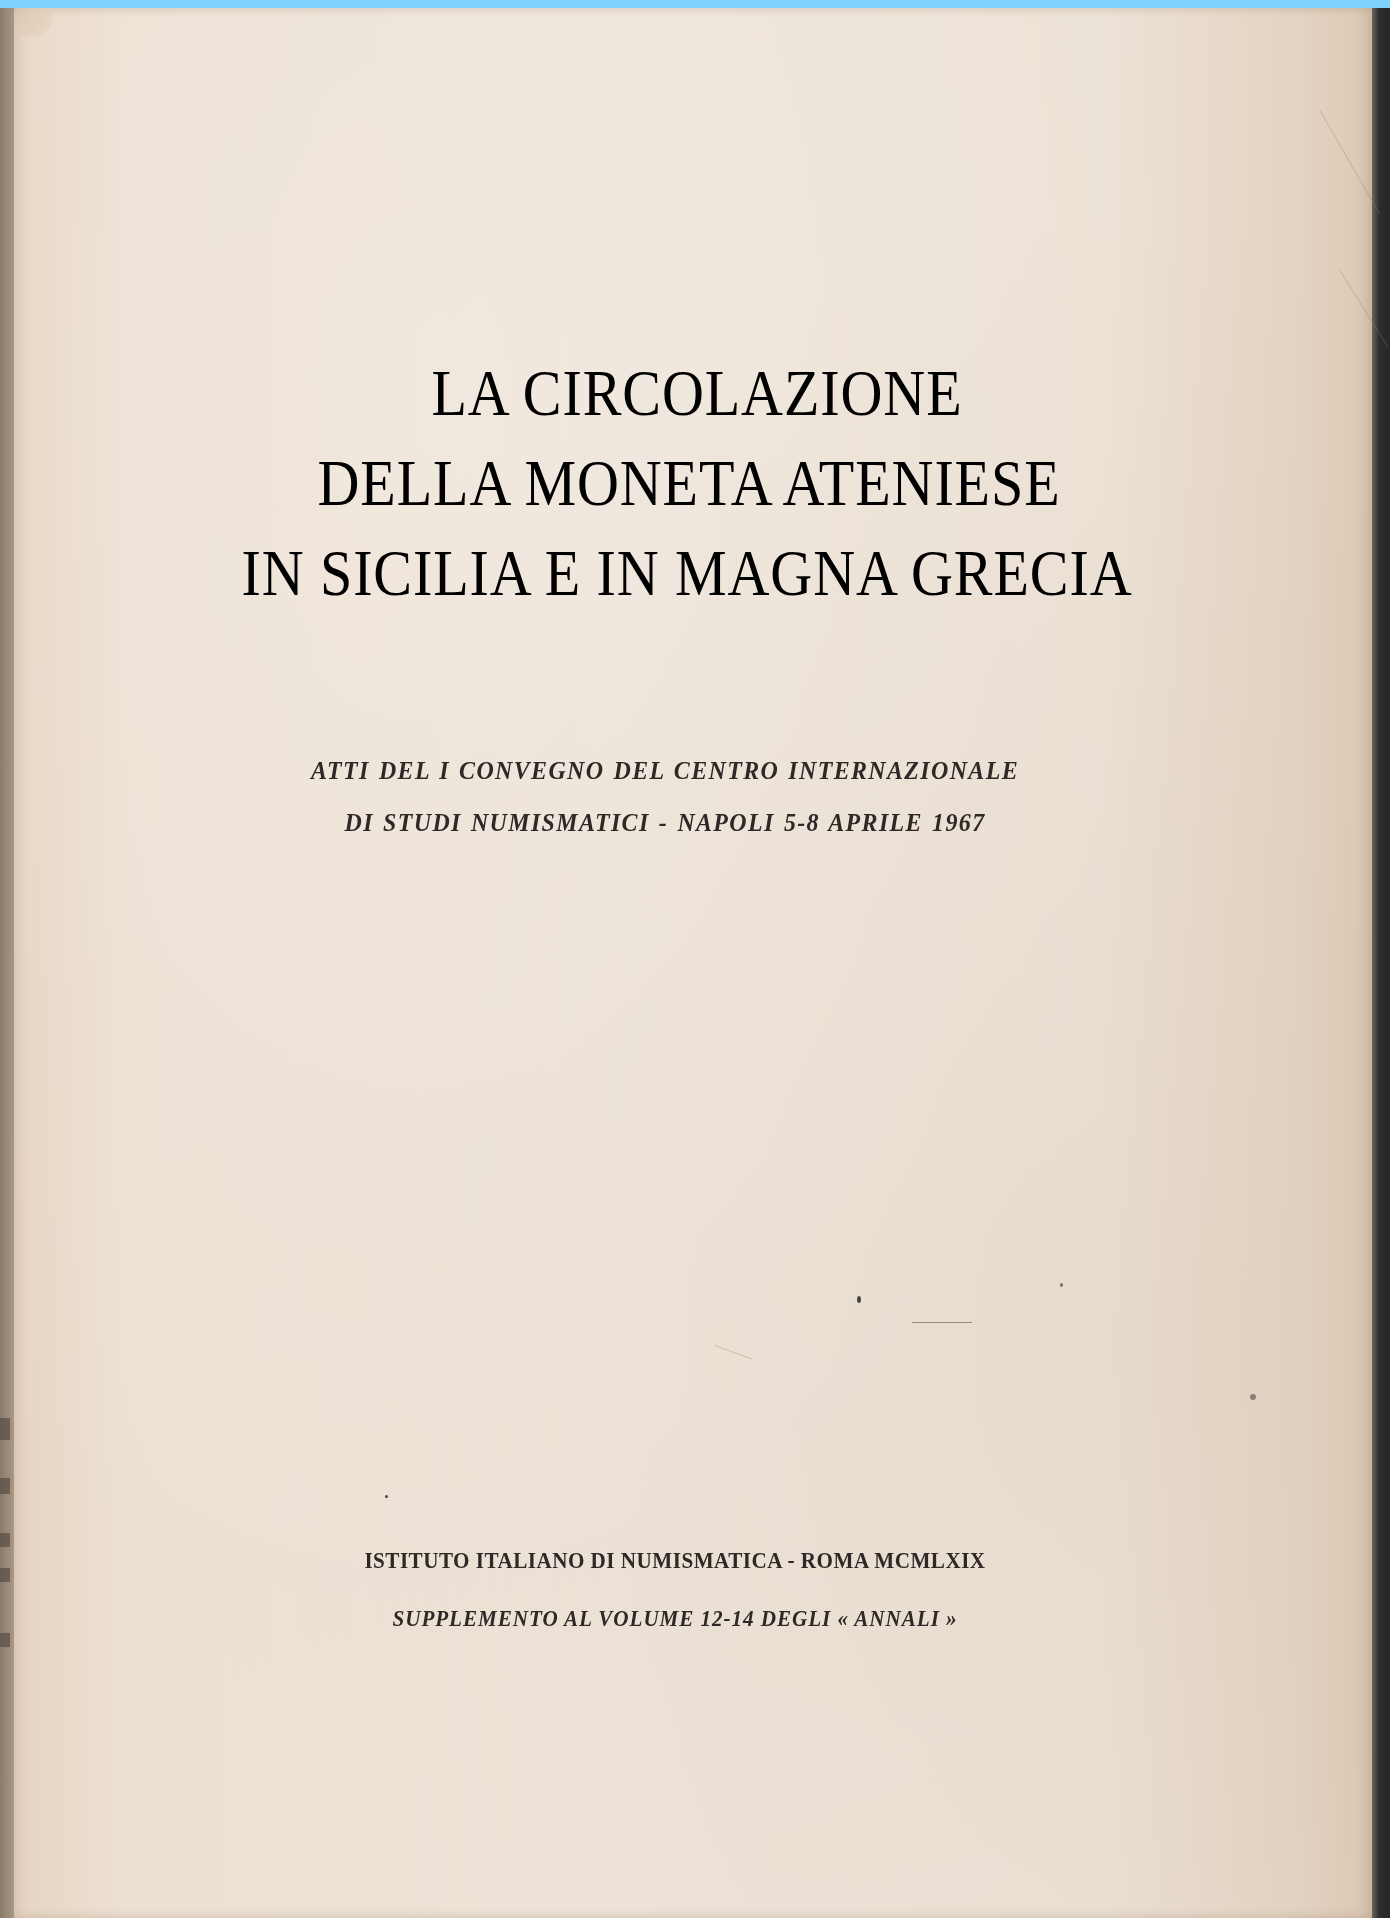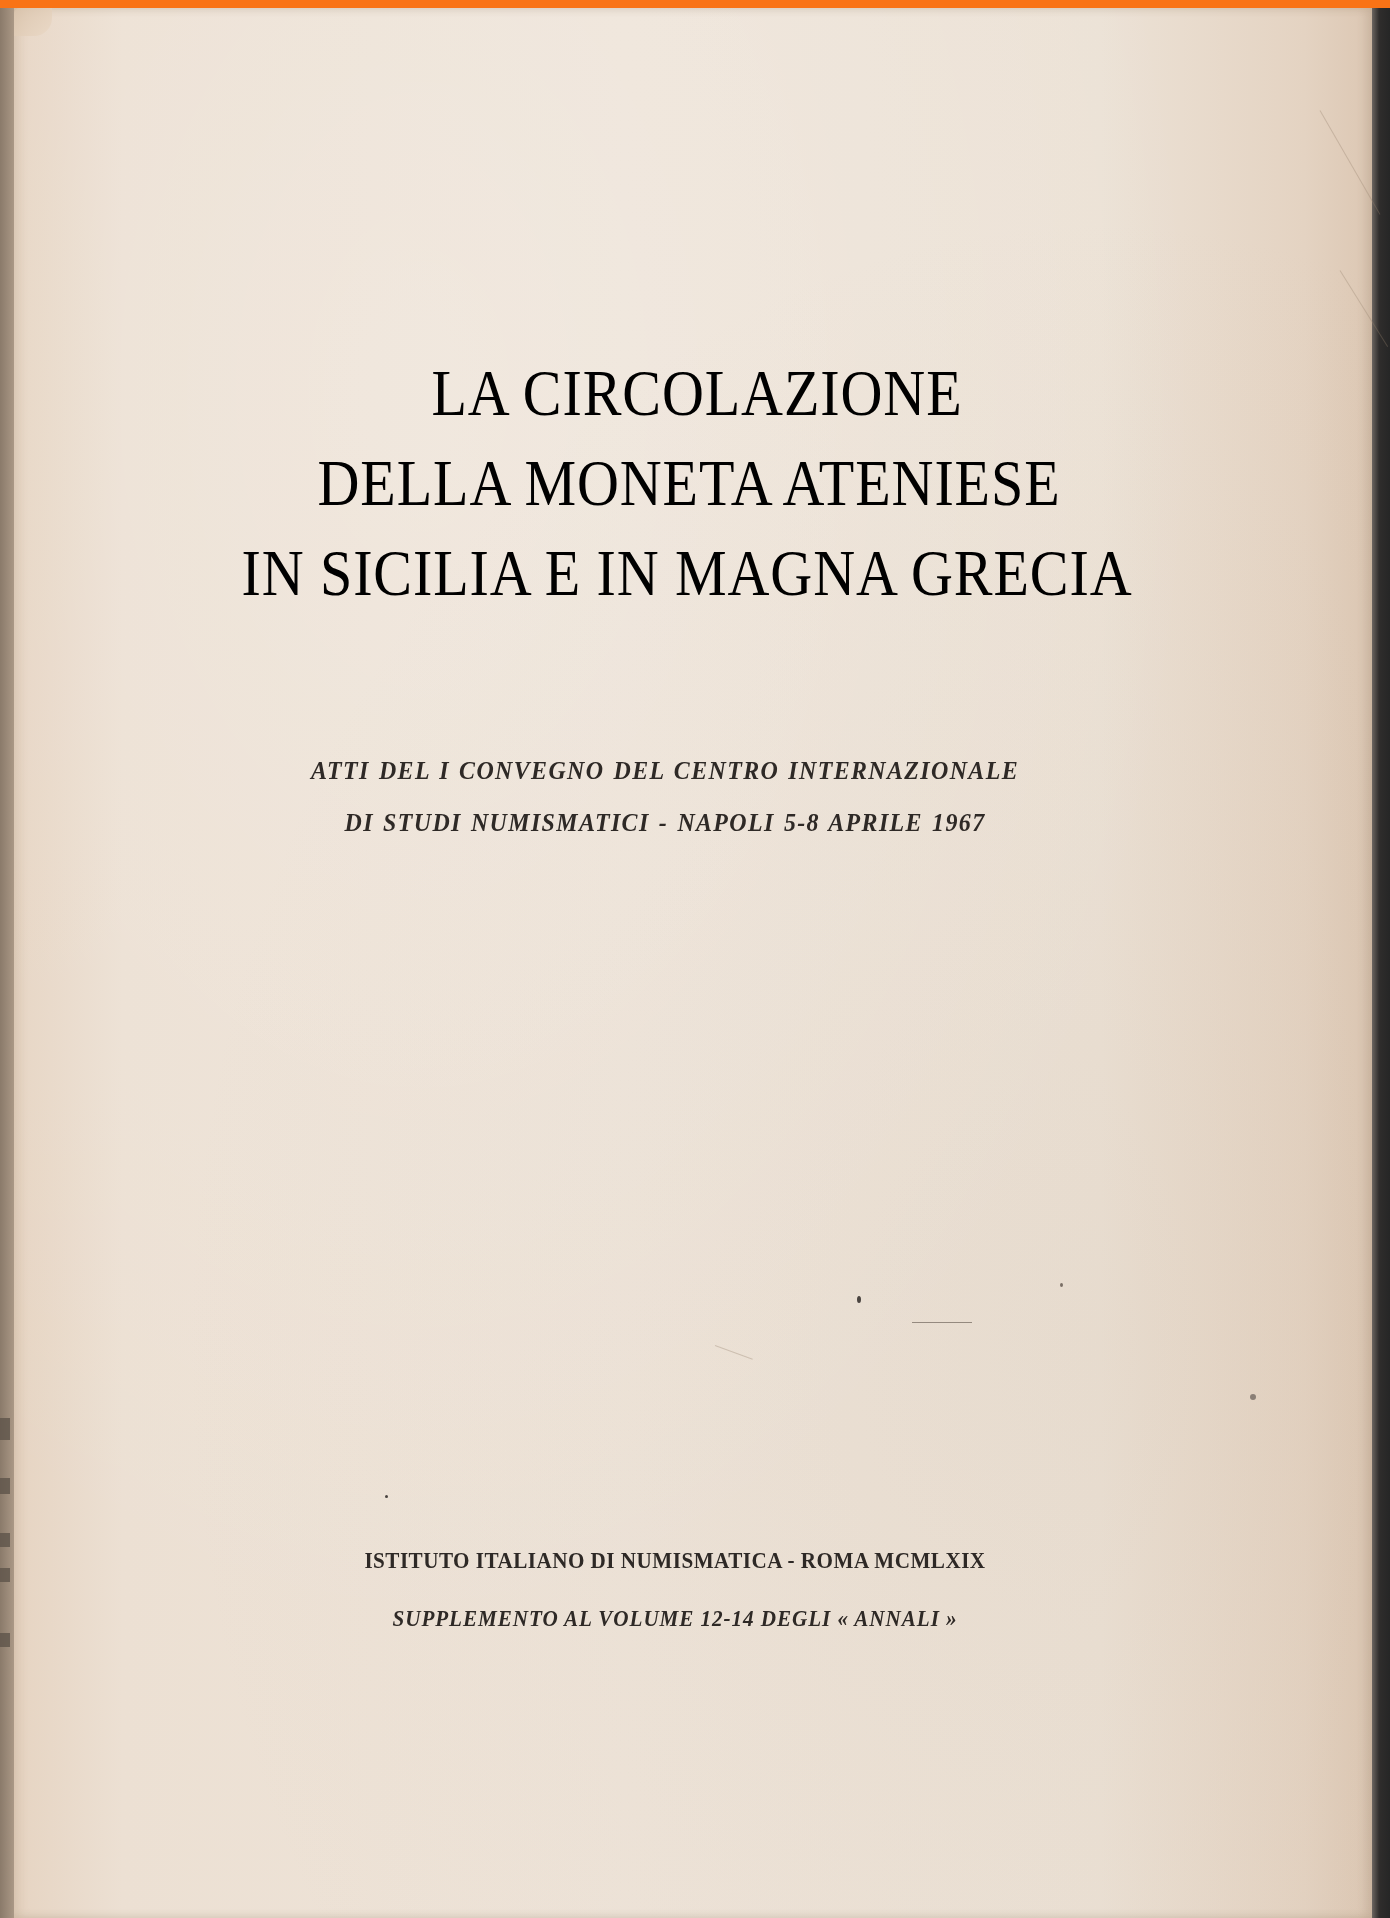--- a/index.html
+++ b/index.html
@@ -7,21 +7,21 @@
       padding: 0;
       width: 1390px;
       height: 1918px;
       overflow: hidden;
       background: #ffffff;
     }
     .scan {
       position: relative;
       width: 1390px;
       height: 1918px;
-      background: #f97316;
+      background: #7dd3fc;
     }
     
     .left-strip {
       position: absolute;
       left: 0; top: 8px;
       width: 22px; height: 1910px;
       background: linear-gradient(90deg, #8a7a6a 0%, #a89684 60%, #c9b5a0 100%);
     }
     .left-strip .tab {
       position: absolute;

